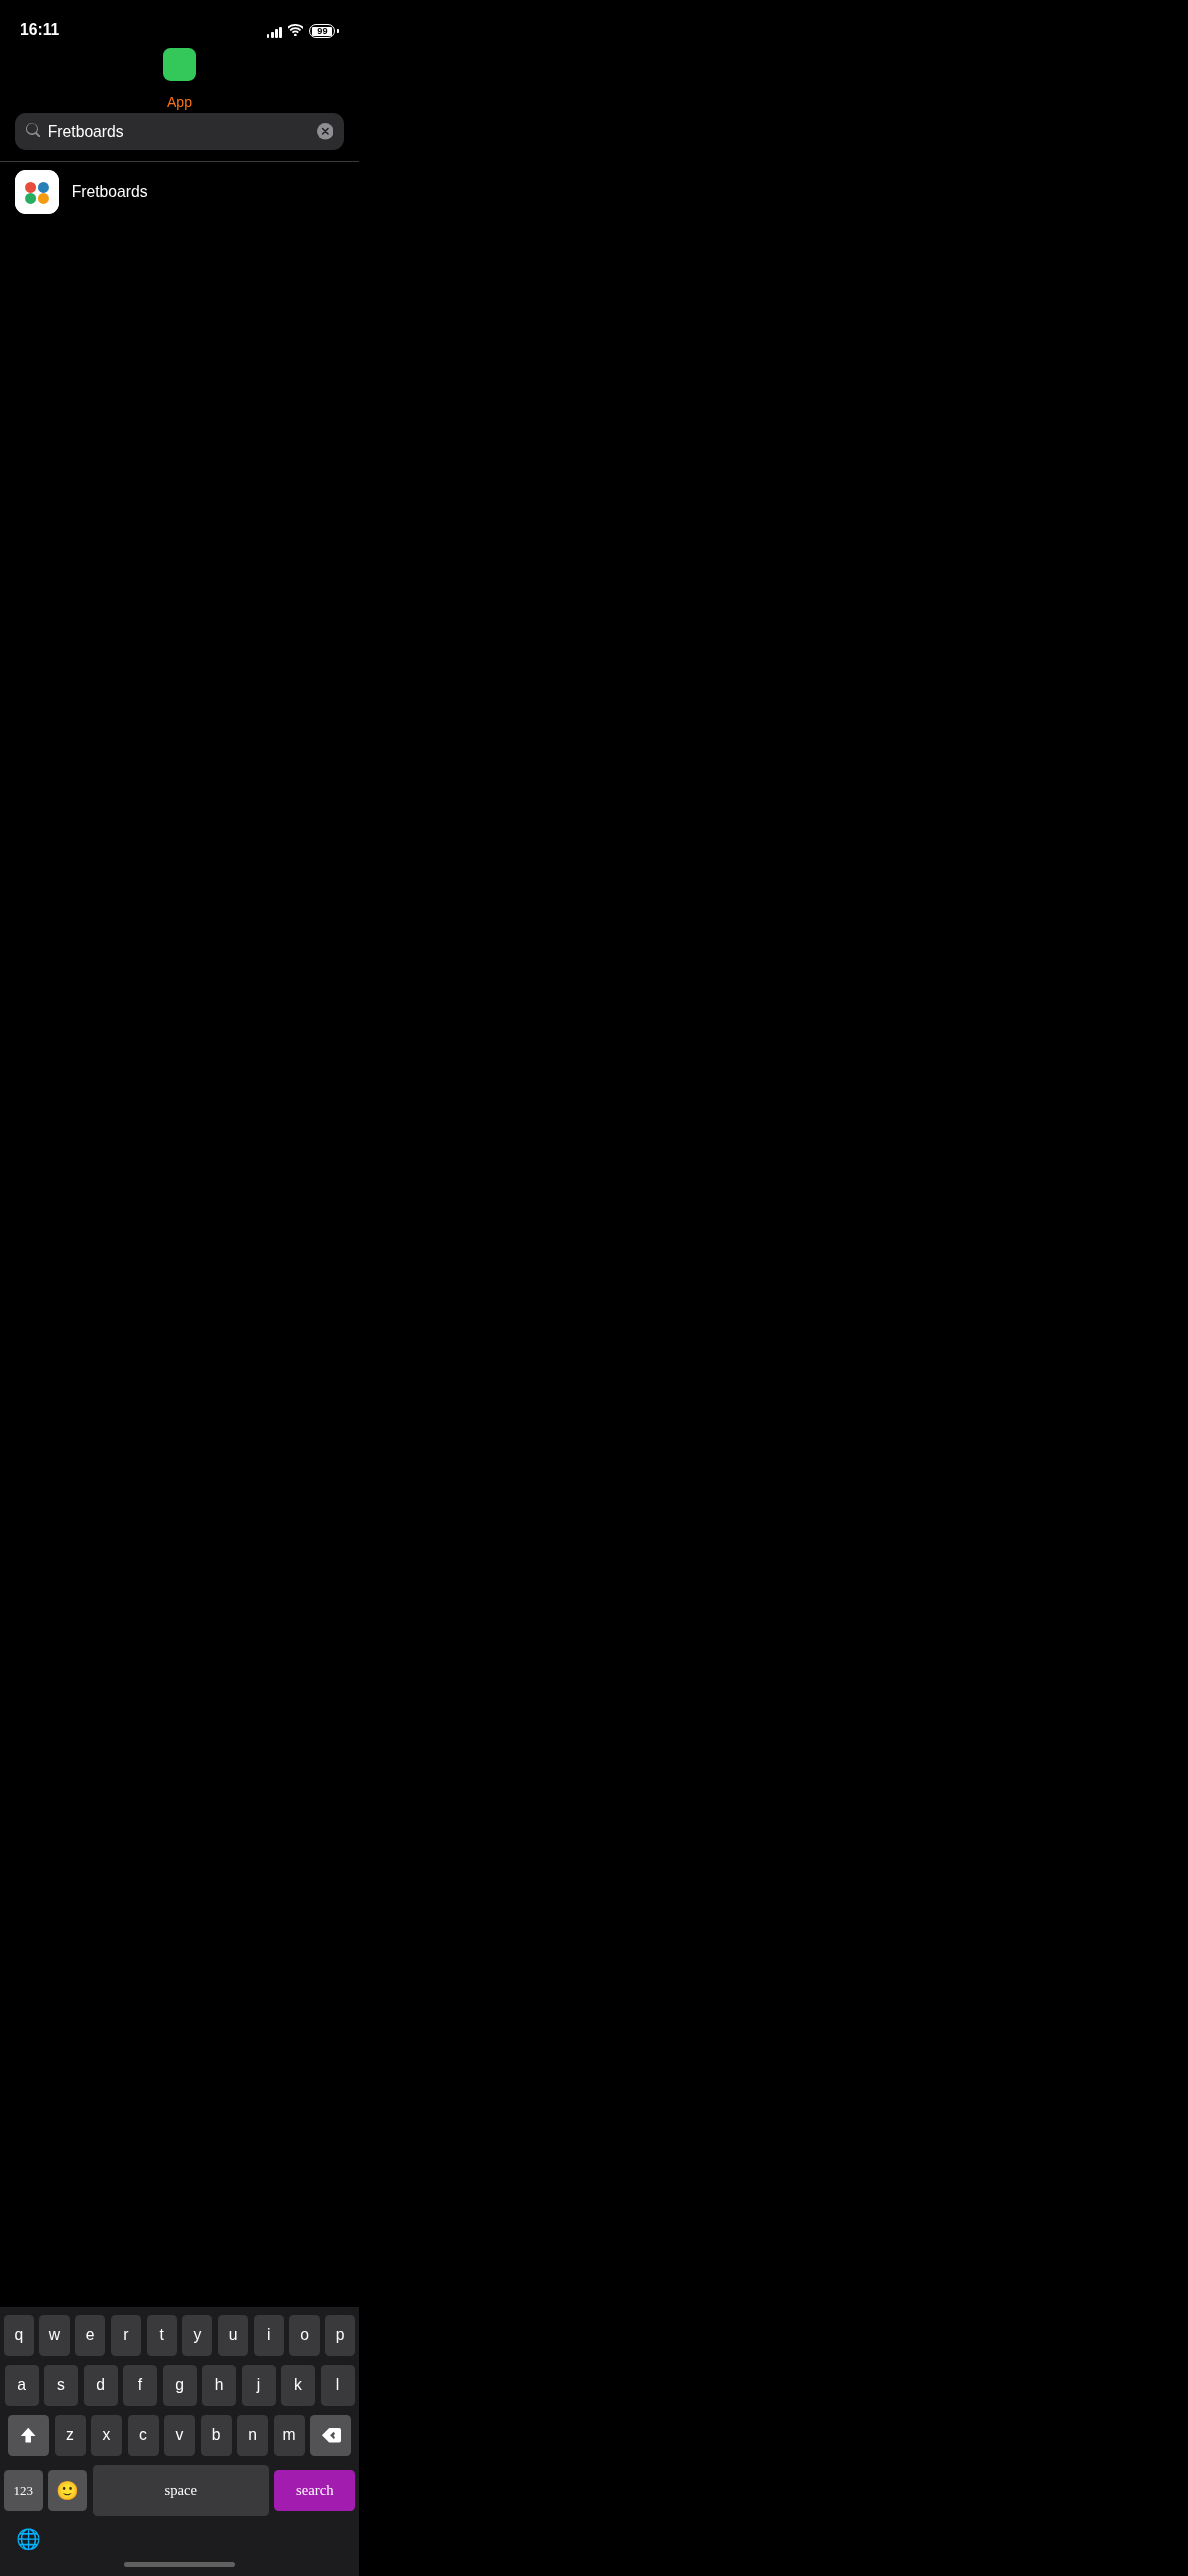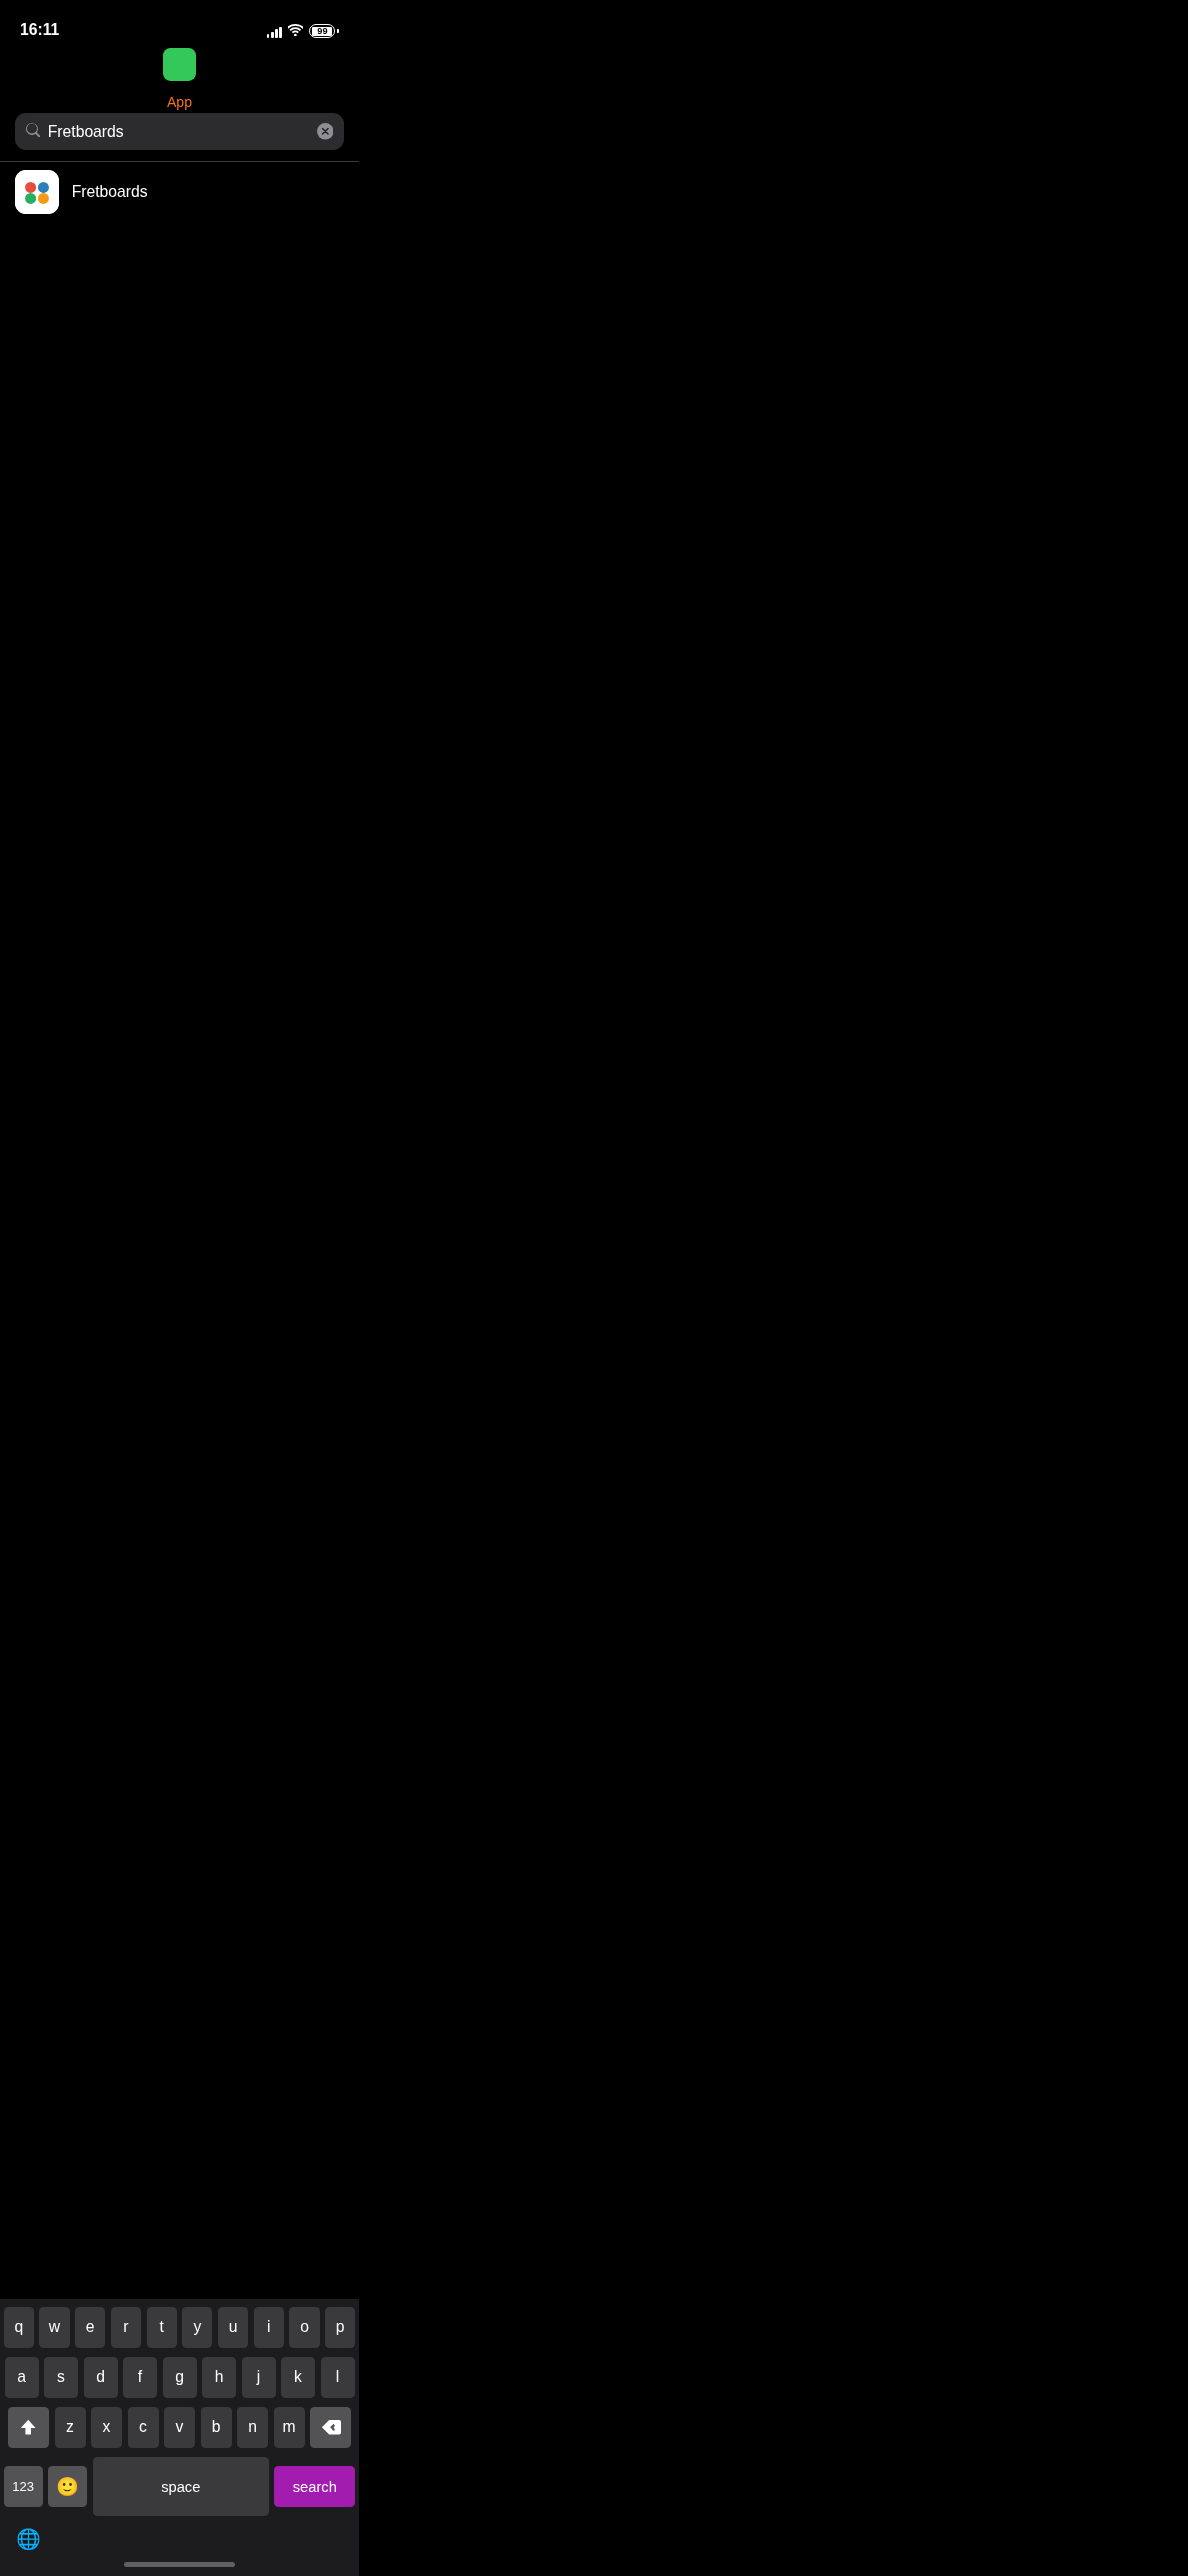--- a/index.html
+++ b/index.html
@@ -255,36 +255,37 @@
       width: 31px;
       height: 41px;
     }
 
     
     .keyboard-bottom-row {
       display: flex;
       gap: 5.5px;
       margin-bottom: 3.7px;
       align-items: center;
+      font-family: Liberation Serif, serif;
     }
     .key-123 {
       width: 39px;
       height: 41px;
       background: #535355;
       font-size: 13px;
     }
     .key-emoji {
       width: 39px;
       height: 41px;
       background: #535355;
       font-size: 18.4px;
     }
     .key-space {
       flex: 1;
-      height: 59px;
+      height: 51px;
       background: #3a3a3c;
       font-size: 14.7px;
       color: #fff;
     }
     .key-search {
       width: 81px;
       height: 41px;
       background: #a21caf;
       font-size: 14.7px;
       border-radius: 4.6px;

